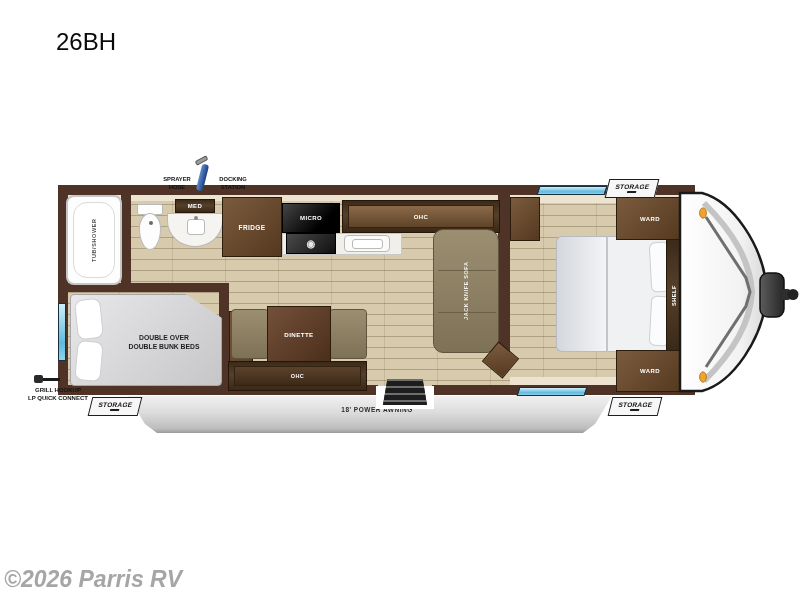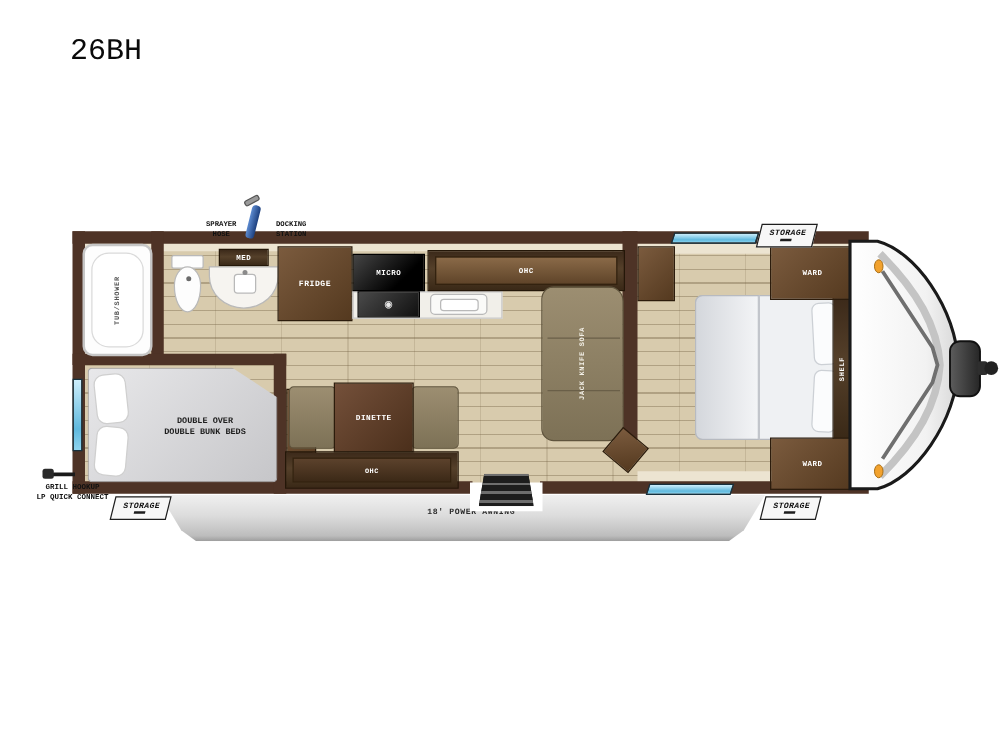--- a/index.html
+++ b/index.html
@@ -1,17 +1,17 @@
 <!DOCTYPE html>
 <html><head>
 <meta charset="utf-8">
 <style>
   html,body{margin:0;padding:0;background:#fff;}
   #stage{position:relative;width:800px;height:600px;background:#fff;overflow:hidden;
-         font-family:Liberation Mono, monospace;}
+         font-family:Liberation Sans, sans-serif;}
   .abs{position:absolute;}
   .wall{position:absolute;background:#4e3326;}
   .wood{position:absolute;background:linear-gradient(135deg,#7b5b3e,#54391f);border:1px solid #2c1c0c;box-sizing:border-box;}
   .wood-dark{position:absolute;background:linear-gradient(180deg,#3c2a1a,#55402a 45%,#3a2917);border:1px solid #241708;box-sizing:border-box;}
   .panel{position:absolute;background:linear-gradient(180deg,#8a6a48,#5f4429);border:1px solid #33220f;box-sizing:border-box;}
   .cushion{position:absolute;background:linear-gradient(180deg,#9c8e71,#7d7156);border:1px solid #5f543d;box-sizing:border-box;border-radius:4px;}
   .white-fix{position:absolute;background:#fdfdfd;border:1px solid #b9b9b9;box-sizing:border-box;}
   .lbl{display:flex;align-items:center;justify-content:center;text-align:center;
        font-weight:bold;color:#fff;letter-spacing:.4px;}
   .vlbl{writing-mode:vertical-rl;transform:rotate(180deg);display:flex;align-items:center;justify-content:center;
@@ -25,20 +25,21 @@
                      repeating-linear-gradient(90deg,rgba(110,92,62,.18) 0 1px,transparent 1px 53px);}
   .cream{position:absolute;background:#ece4d1;}
   .win{position:absolute;background:linear-gradient(180deg,#cdeefb,#5fb9de 70%,#8ed4ef);border:1.5px solid #16303d;box-sizing:border-box;}
 </style>
 </head>
 <body>
 
 <div id="stage">
 
   <div class="abs" style="left:56px;top:28px;font-size:24px;color:#0a0a0a;">26BH</div>
+  <div class="abs" style="left:4px;top:566px;font-size:23px;font-weight:bold;font-style:italic;color:#a6a6a6;">©2026 Parris RV</div>
 
   <div class="abs" style="left:128px;top:396px;width:484px;height:37px;
               background:linear-gradient(180deg,#f0f0f0 0%,#dcdcdc 45%,#bdbdbd 88%,#9c9c9c 100%);
               clip-path:polygon(0 0,100% 0,96.5% 76%,94% 100%,6% 100%,3.5% 76%);"></div>
   <div class="abs callout" style="left:277px;top:406px;width:200px;font-size:6.5px;color:#2c2c2c;letter-spacing:.5px;">18' POWER AWNING</div>
 
   <div class="floor" style="left:66px;top:193px;width:624px;height:194px;"></div>
   <div class="cream" style="left:66px;top:193px;width:434px;height:8px;"></div>
   <div class="cream" style="left:510px;top:193px;width:178px;height:10px;"></div>
   <div class="cream" style="left:510px;top:377px;width:178px;height:10px;"></div>

